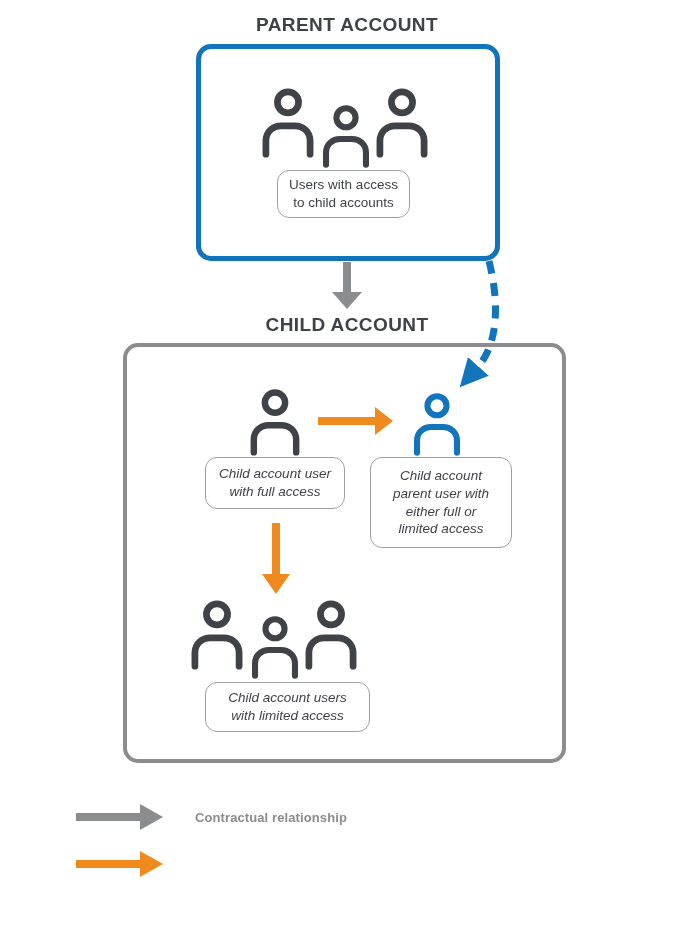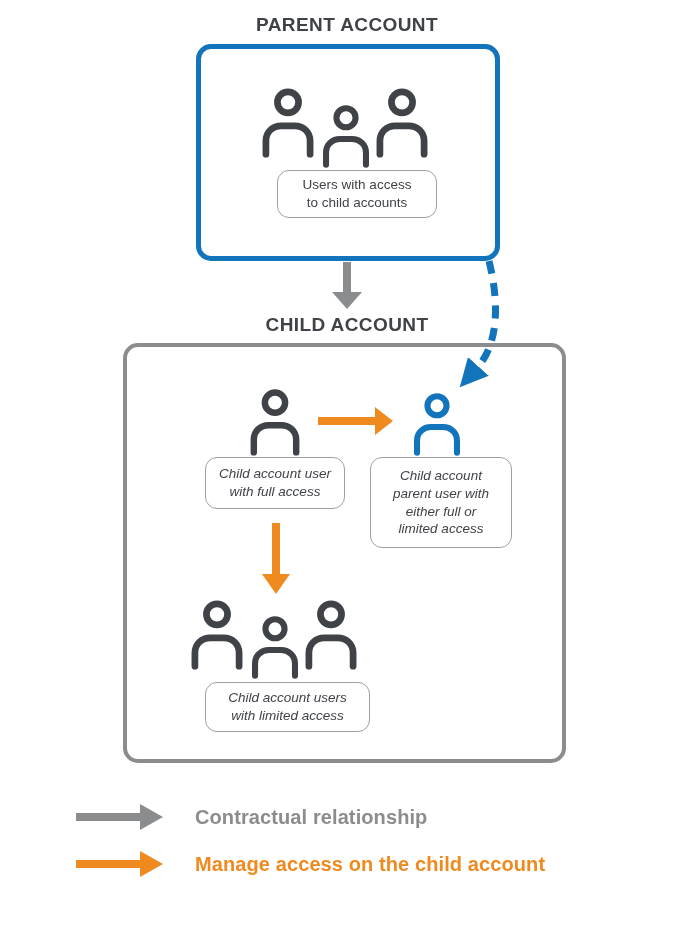--- a/index.html
+++ b/index.html
@@ -34,21 +34,21 @@
   .st-dark{stroke:var(--c-dark);stroke-width:7;}
   .st-blue{stroke:var(--c-blue);stroke-width:7;}
   .st-halo{stroke:#fff;stroke-width:16;}
   .people-group{position:absolute;width:172px;height:90px;}
   .flow-arrow{position:absolute;}
   .fill-gray{fill:var(--c-gray);}
   .fill-orange{fill:var(--c-orange);}
   .fill-blue{fill:var(--c-blue);}
   .overlay{position:absolute;left:0;top:0;pointer-events:none;}
   .legend-row{position:absolute;left:76px;height:32px;display:flex;align-items:center;gap:31px;}
-  .legend-label{font-size:20px;font-weight:bold;letter-spacing:.1px;}
+  .legend-label{font-size:13px;font-weight:bold;letter-spacing:.1px;}
   .lg-gray{color:var(--c-gray);}
   .lg-orange{color:var(--c-orange);}
   .lg-blue{color:var(--c-blue);}
   .defs{position:absolute;width:0;height:0;}
 </style>
 </head>
 <body>
 
 <div class="canvas">
 
@@ -69,21 +69,21 @@
           <use href="#person" class="st-dark"></use>
         </svg>
       <svg class="person" style="left:114px;top:0" width="58" height="73">
           <use href="#person" class="st-dark"></use>
         </svg>
       <svg class="person" style="left:60px;top:17px" width="54" height="66">
           <use href="#person" class="st-halo"></use>
           <use href="#person" class="st-dark"></use>
         </svg>
     </div>
-    <div class="label" style="left:76px;top:121px;width:160px;height:48px">Users with access
+    <div class="label" style="left:76px;top:121px;width:133px;height:48px">Users with access
 to child accounts</div>
   </div>
 
   <svg class="flow-arrow" style="left:327px;top:262px" width="40" height="47">
     <rect class="fill-gray" x="16" y="0" width="8" height="31"></rect>
     <polygon class="fill-gray" points="5,30 35,30 20,47"></polygon>
   </svg>
 
   <div class="title" style="top:314px">CHILD ACCOUNT</div>
 
@@ -145,17 +145,16 @@
       <polygon class="fill-gray" points="64,3 64,29 87,16"></polygon>
     </svg>
     <span class="legend-label lg-gray">Contractual relationship</span>
   </div>
 
   <div class="legend-row" style="top:848px">
     <svg width="88" height="32">
       <rect class="fill-orange" x="0" y="12" width="65" height="8"></rect>
       <polygon class="fill-orange" points="64,3 64,29 87,16"></polygon>
     </svg>
-    <span class="legend-label lg-orange">Manage access on the child account</span>
   </div>
 
 
 </div>
 
 </body></html>

